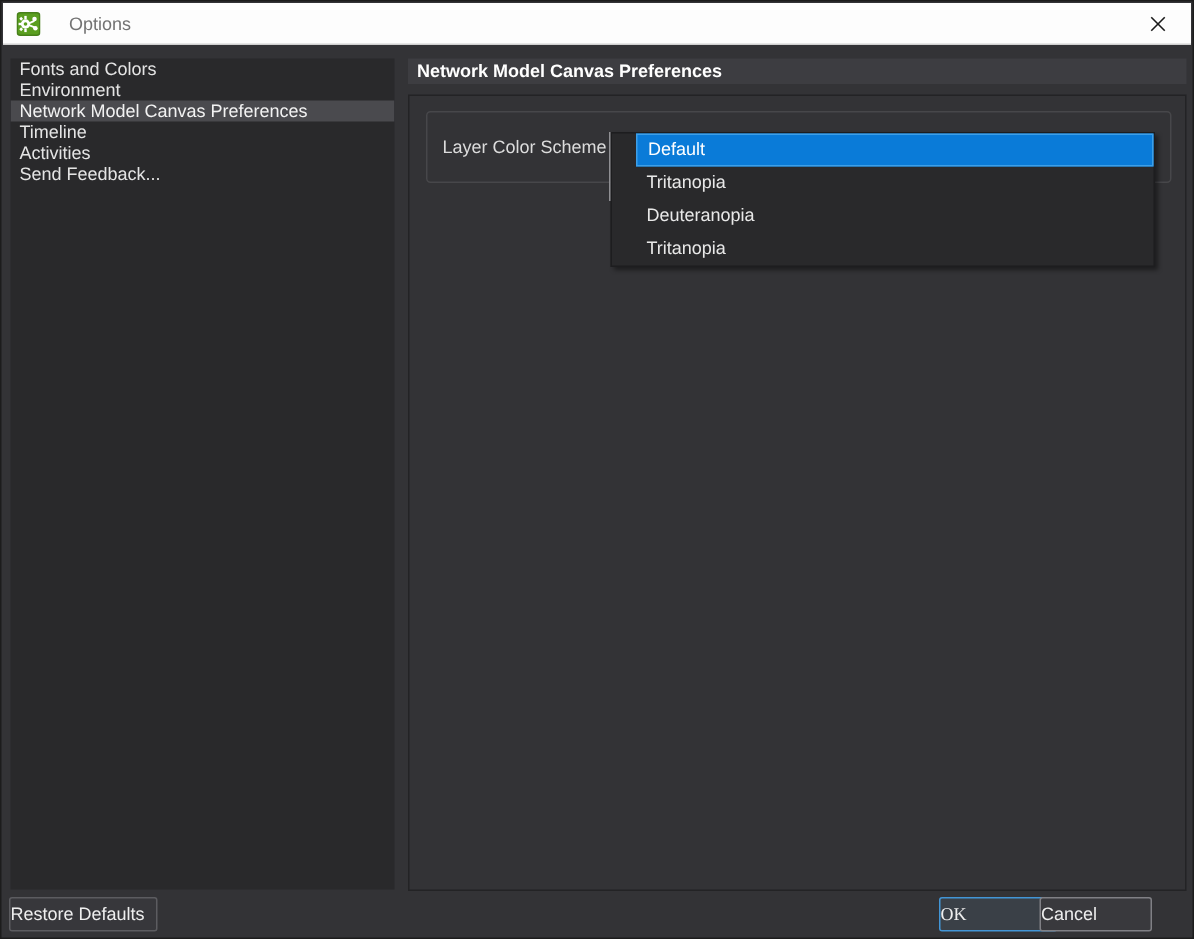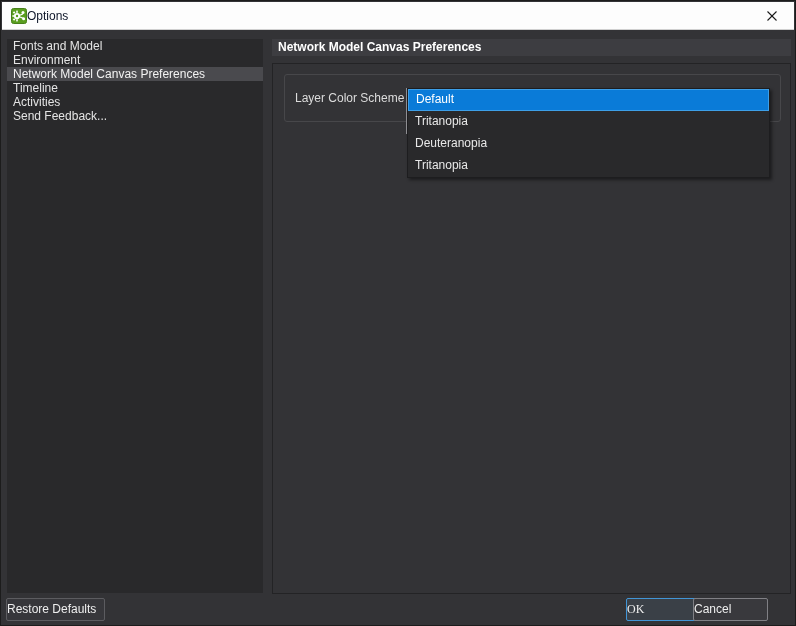--- a/index.html
+++ b/index.html
@@ -18,21 +18,21 @@
 
   
   .titlebar {
     position: absolute; left: 1px; right: 1px; top: 1px; height: 28px;
     background: #fdfdfd;
     display: flex; align-items: center;
     border-bottom: 1px solid #d0d0d0;
   }
   .app-icon { width: 16px; height: 16px; margin-left: 9px; flex: 0 0 auto; }
   .title-text {
-    margin-left: 0; font-size: 12px; color: #0f172a;
+    margin-left: 19px; font-size: 12px; color: #737373;
   }
   .close-btn {
     margin-left: auto; width: 45px; height: 28px;
     display: flex; align-items: center; justify-content: center;
     cursor: default;
   }
 
   
   .sidebar {
     position: absolute; left: 6px; top: 38px; width: 256px; height: 554px;
@@ -78,20 +78,21 @@
   .combo-edge {
     position: absolute; left: 405px; top: 87px; width: 1px; height: 46px;
     background: #8f8f93; z-index: 6;
   }
   .dropdown-popup {
     position: absolute; left: 406px; top: 87px; width: 363px;
     background: #29292b;
     border: 1px solid #1d1d1f;
     box-shadow: 2px 2px 3px rgba(0,0,0,0.45);
     z-index: 5;
+    padding-left: 16px;
   }
   .dd-item {
     height: 22px; line-height: 20px;
     padding-left: 7px;
     font-size: 12px; color: #e8e8e8;
     white-space: nowrap; cursor: default;
   }
   .dd-item.selected {
     background: #0a7bd8;
     border: 1px solid #3d9fe8;
@@ -140,21 +141,21 @@
     <span class="title-text">Options</span>
     <div class="close-btn">
       <svg width="12" height="12" viewBox="0 0 12 12">
         <line x1="1.5" y1="1.5" x2="10.5" y2="10.5" stroke="#1a1a1a" stroke-width="1.1"></line>
         <line x1="10.5" y1="1.5" x2="1.5" y2="10.5" stroke="#1a1a1a" stroke-width="1.1"></line>
       </svg>
     </div>
   </div>
 
   <div class="sidebar">
-    <div class="side-item">Fonts and Model</div>
+    <div class="side-item">Fonts and Colors</div>
     <div class="side-item">Environment</div>
     <div class="side-item selected">Network Model Canvas Preferences</div>
     <div class="side-item">Timeline</div>
     <div class="side-item">Activities</div>
     <div class="side-item">Send Feedback...</div>
   </div>
 
   <div class="main-header">Network Model Canvas Preferences</div>
 
   <div class="main-panel"></div>

